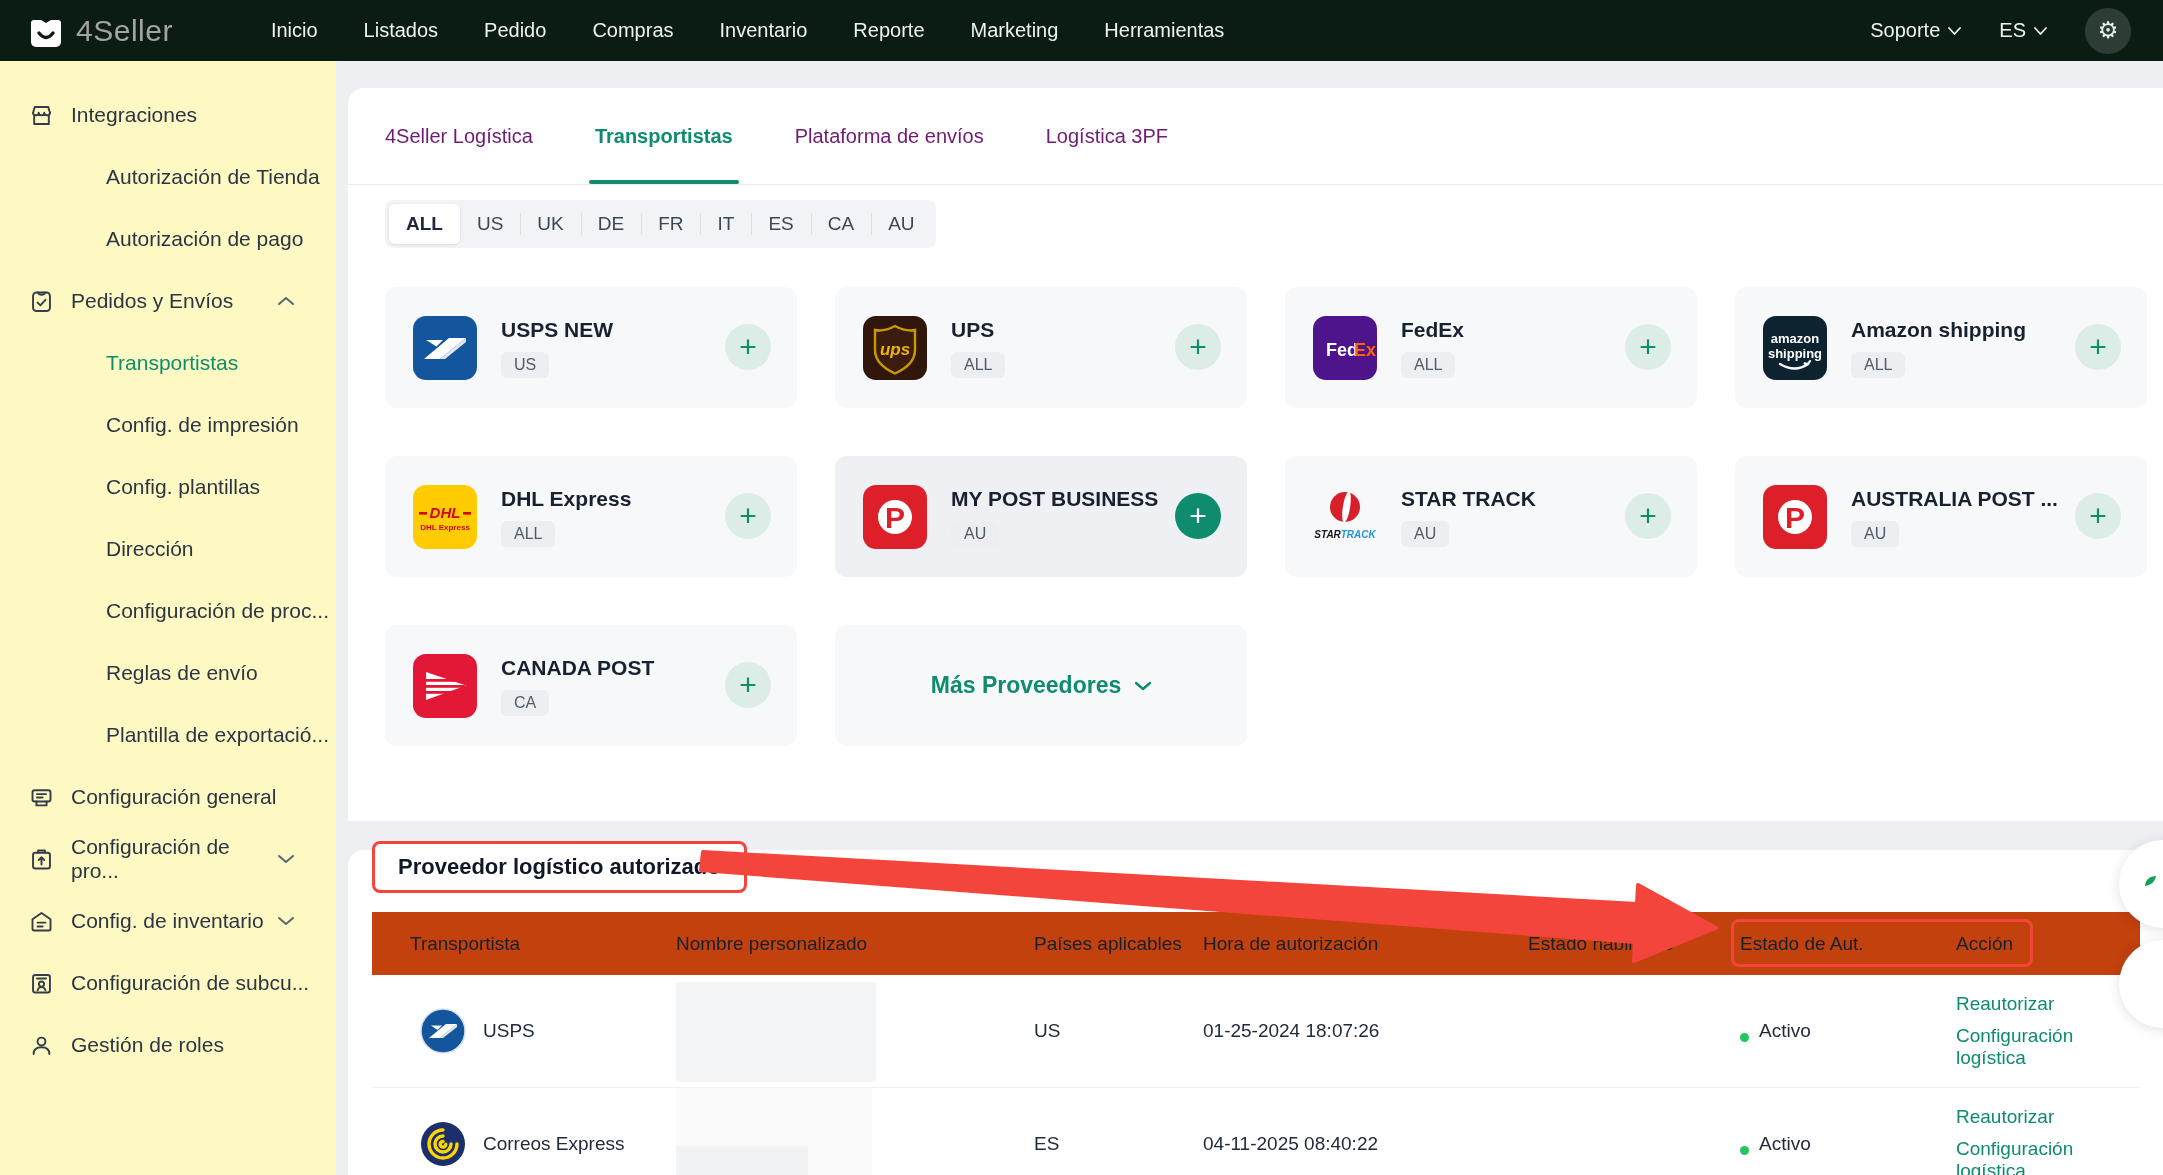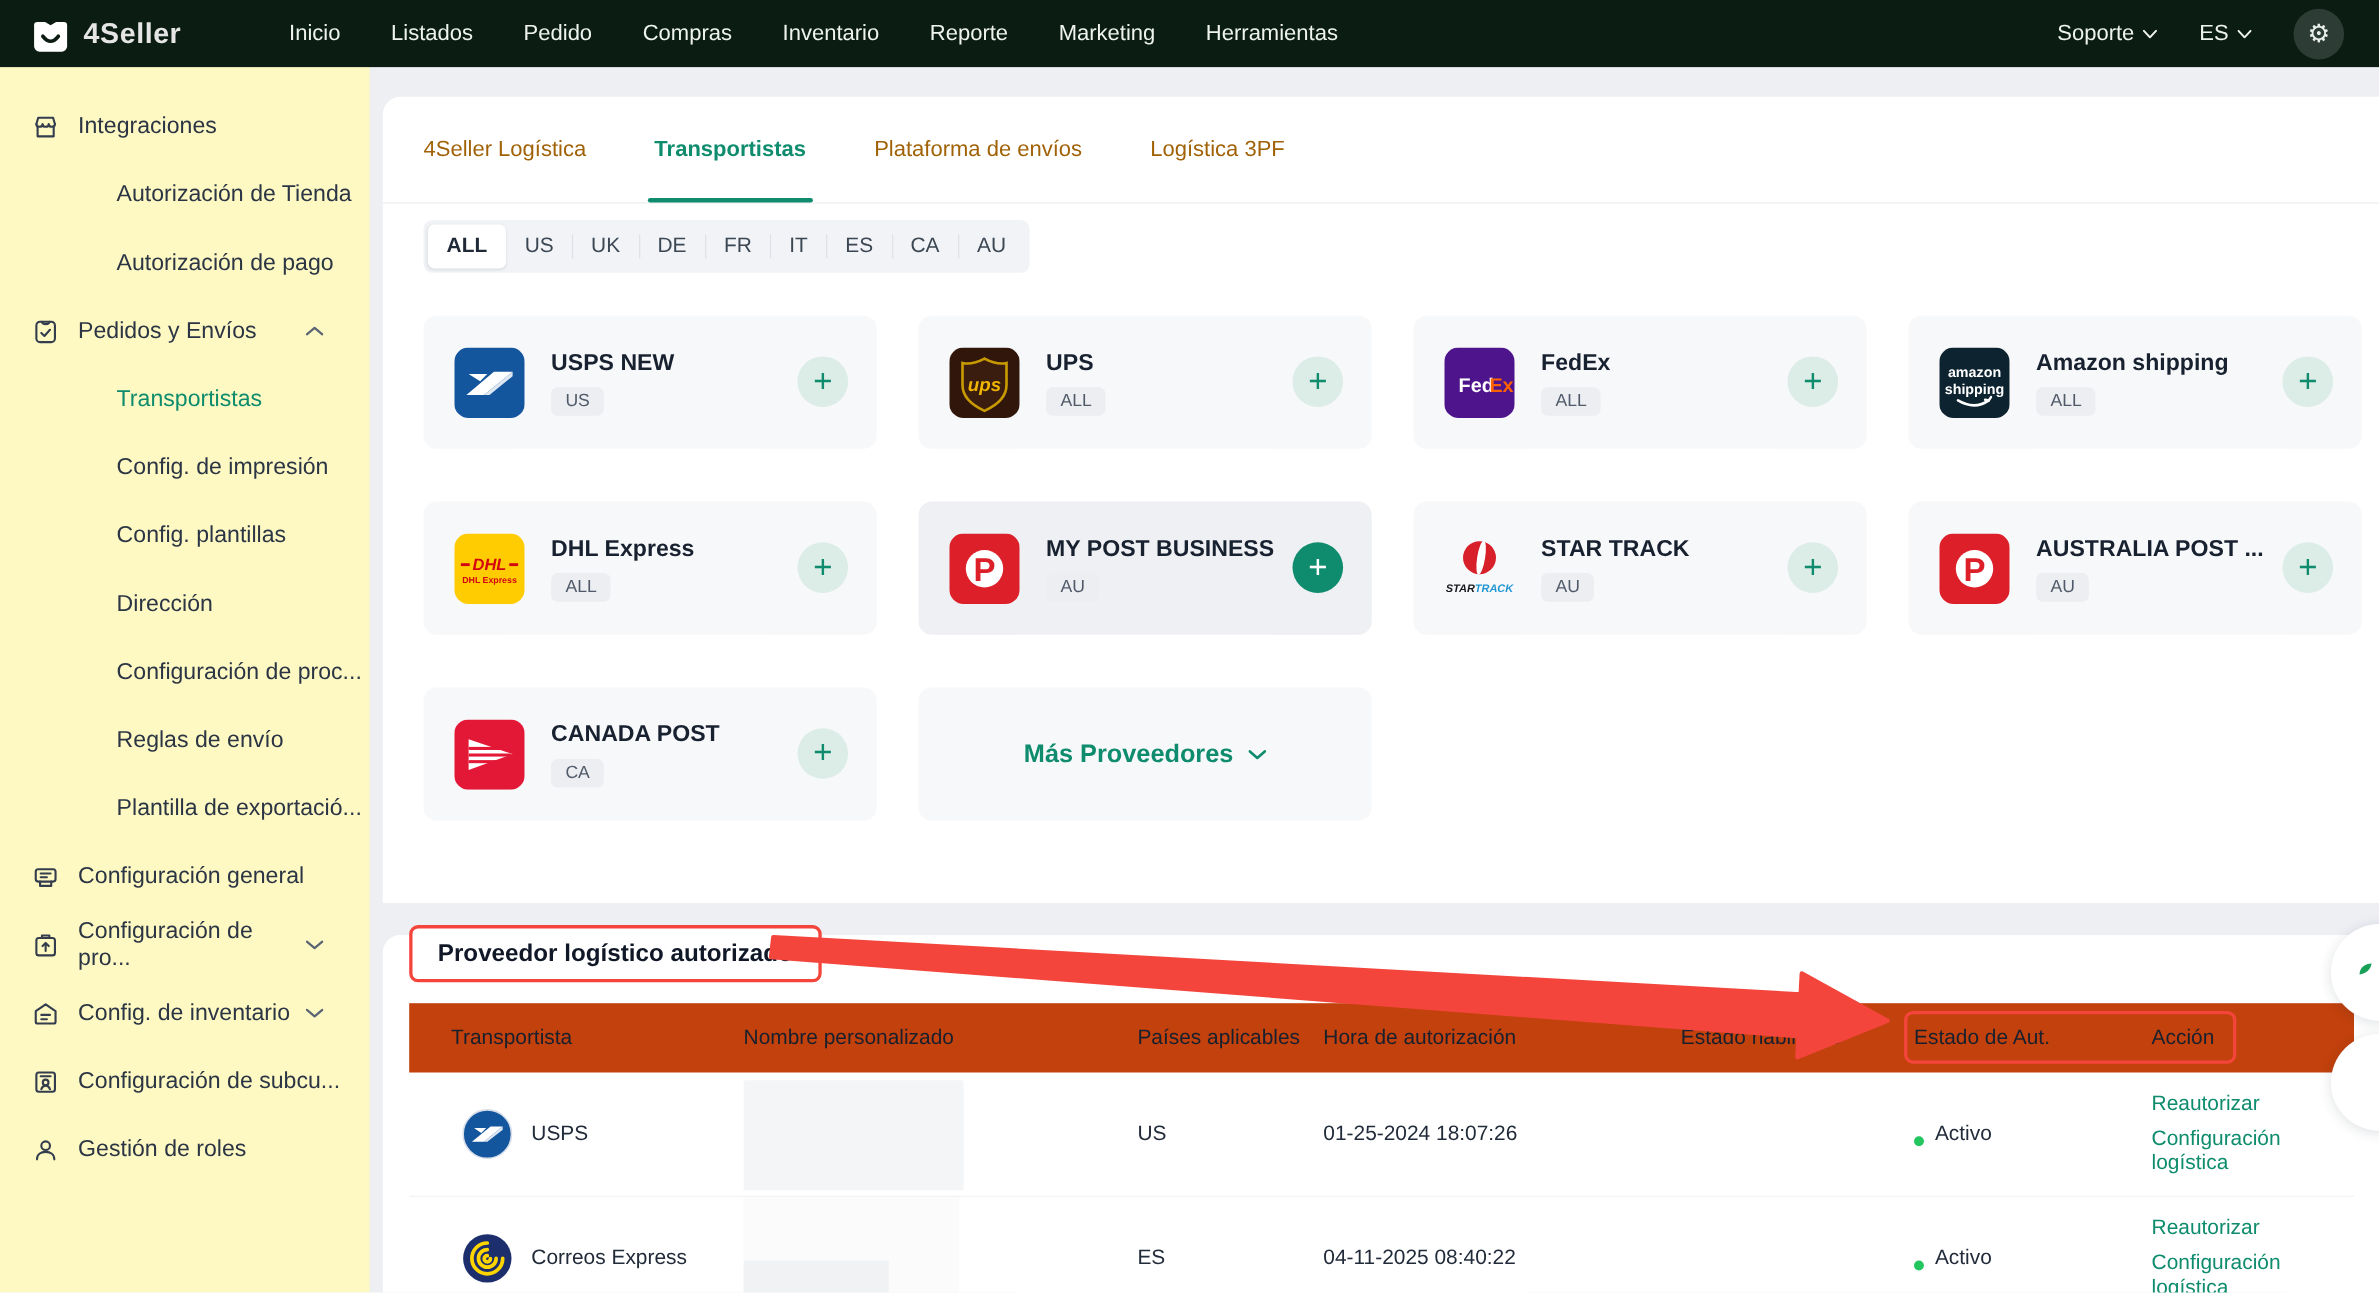--- a/index.html
+++ b/index.html
@@ -3,21 +3,21 @@
 <meta charset="utf-8">
 <style>
   * { margin:0; padding:0; box-sizing:border-box; }
   html,body { width:2163px; height:1175px; overflow:hidden; }
   body { font-family:"Liberation Sans", sans-serif; background:#edeff3; position:relative; color:#27303f; }
 
   
   .navbar { position:absolute; left:0; top:0; width:2163px; height:61px; background:#0b1d13; display:flex; align-items:center; z-index:30; }
   .brand { display:flex; align-items:center; margin-left:26px; }
   .brand-logo { width:40px; height:40px; margin-right:10px; }
-  .brand-name { color:#e5e5e5; font-size:26px; font-weight:bold; letter-spacing:.5px; }
+  .brand-name { color:#a3a3a3; font-size:30px; font-weight:normal; letter-spacing:.5px; }
   .nav-menu { display:flex; margin-left:98px; gap:46px; }
   .nav-item { color:#eef3f0; font-size:20px; cursor:pointer; }
   .nav-right { margin-left:auto; display:flex; align-items:center; gap:38px; margin-right:32px; }
   .nav-drop { color:#eef3f0; font-size:20px; display:flex; align-items:center; gap:8px; cursor:pointer; }
   .chev { width:13px; height:8px; }
   .gear-btn { width:46px; height:46px; border-radius:50%; background:rgba(255,255,255,.14); display:flex; align-items:center; justify-content:center; color:#e9efec; font-size:23px; cursor:pointer; }
 
   
   .sidebar { position:absolute; left:0; top:61px; width:337px; height:1114px; background:#fef9c3; border-right:1px solid #eceef2; padding-top:23px; z-index:10; }
   .sb-item { height:62px; display:flex; align-items:center; padding-left:28px; font-size:21px; color:#2b3544; cursor:pointer; }
@@ -27,21 +27,21 @@
   .sb-icon svg { width:27px; height:27px; stroke:#333d4d; fill:none; stroke-width:1.7; stroke-linecap:round; stroke-linejoin:round; }
   .sb-chev { margin-left:auto; margin-right:42px; display:flex; }
   .sb-chev svg { width:16px; height:10px; stroke:#5a6472; fill:none; stroke-width:2; stroke-linecap:round; stroke-linejoin:round; }
 
   
   .card1 { position:absolute; left:348px; top:88px; right:0; height:733px; background:#fff; border-radius:16px 0 0 0; z-index:5; }
   .card2 { position:absolute; left:348px; top:850px; right:0; height:340px; background:#fff; border-radius:16px 0 0 0; z-index:5; }
 
   
   .tabs { display:flex; gap:62px; padding-left:37px; height:97px; align-items:center; border-bottom:1px solid #e9ebef; }
-  .tab { font-size:20px; color:#a16207; cursor:pointer; position:relative; height:100%; display:flex; align-items:center; }
+  .tab { font-size:20px; color:#701a75; cursor:pointer; position:relative; height:100%; display:flex; align-items:center; }
   .tab.active { color:#0e8c6d; font-weight:bold; }
   .tab.active::after { content:""; position:absolute; left:-6px; right:-6px; bottom:0; height:4px; border-radius:2px; background:#0e8c6d; }
 
   
   .filters { position:absolute; left:37px; top:112px; height:48px; display:inline-flex; align-items:center; background:#f1f3f6; border-radius:8px; padding:4px; }
   .filter { font-size:19px; color:#3c4754; padding:0 17px; height:40px; display:flex; align-items:center; cursor:pointer; position:relative; }
   .filter + .filter::before { content:""; position:absolute; left:0; top:9px; bottom:9px; width:1px; background:#dde1e7; }
   .filter.selected { background:#fff; border-radius:6px; box-shadow:0 1px 3px rgba(20,30,40,.10); font-weight:bold; color:#1f2937; }
   .filter.selected::before, .filter.selected + .filter::before { display:none; }
 

